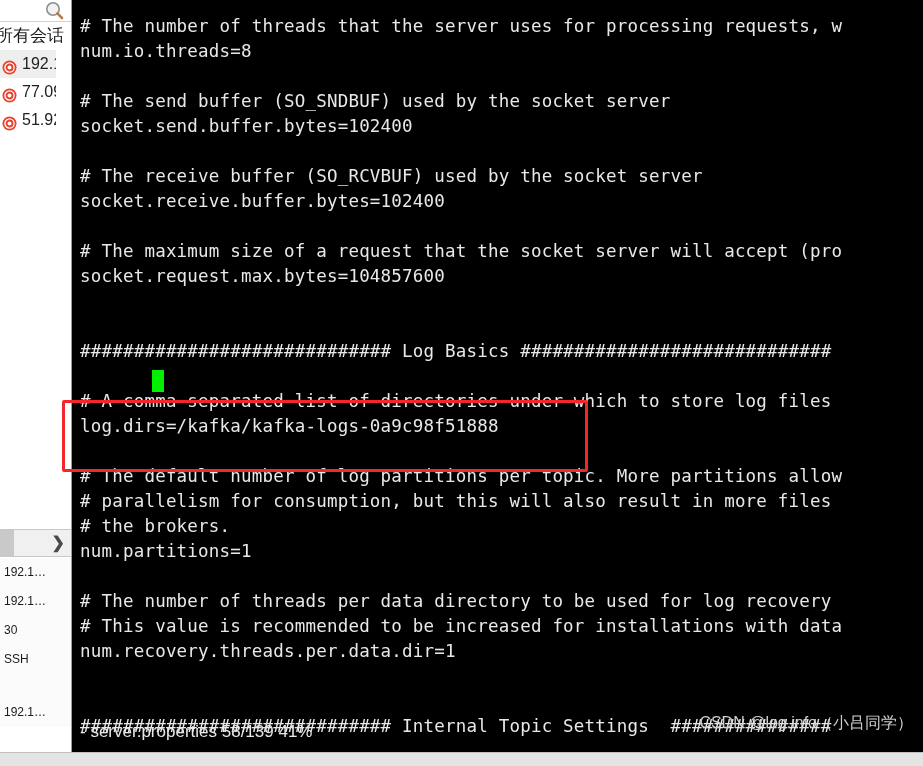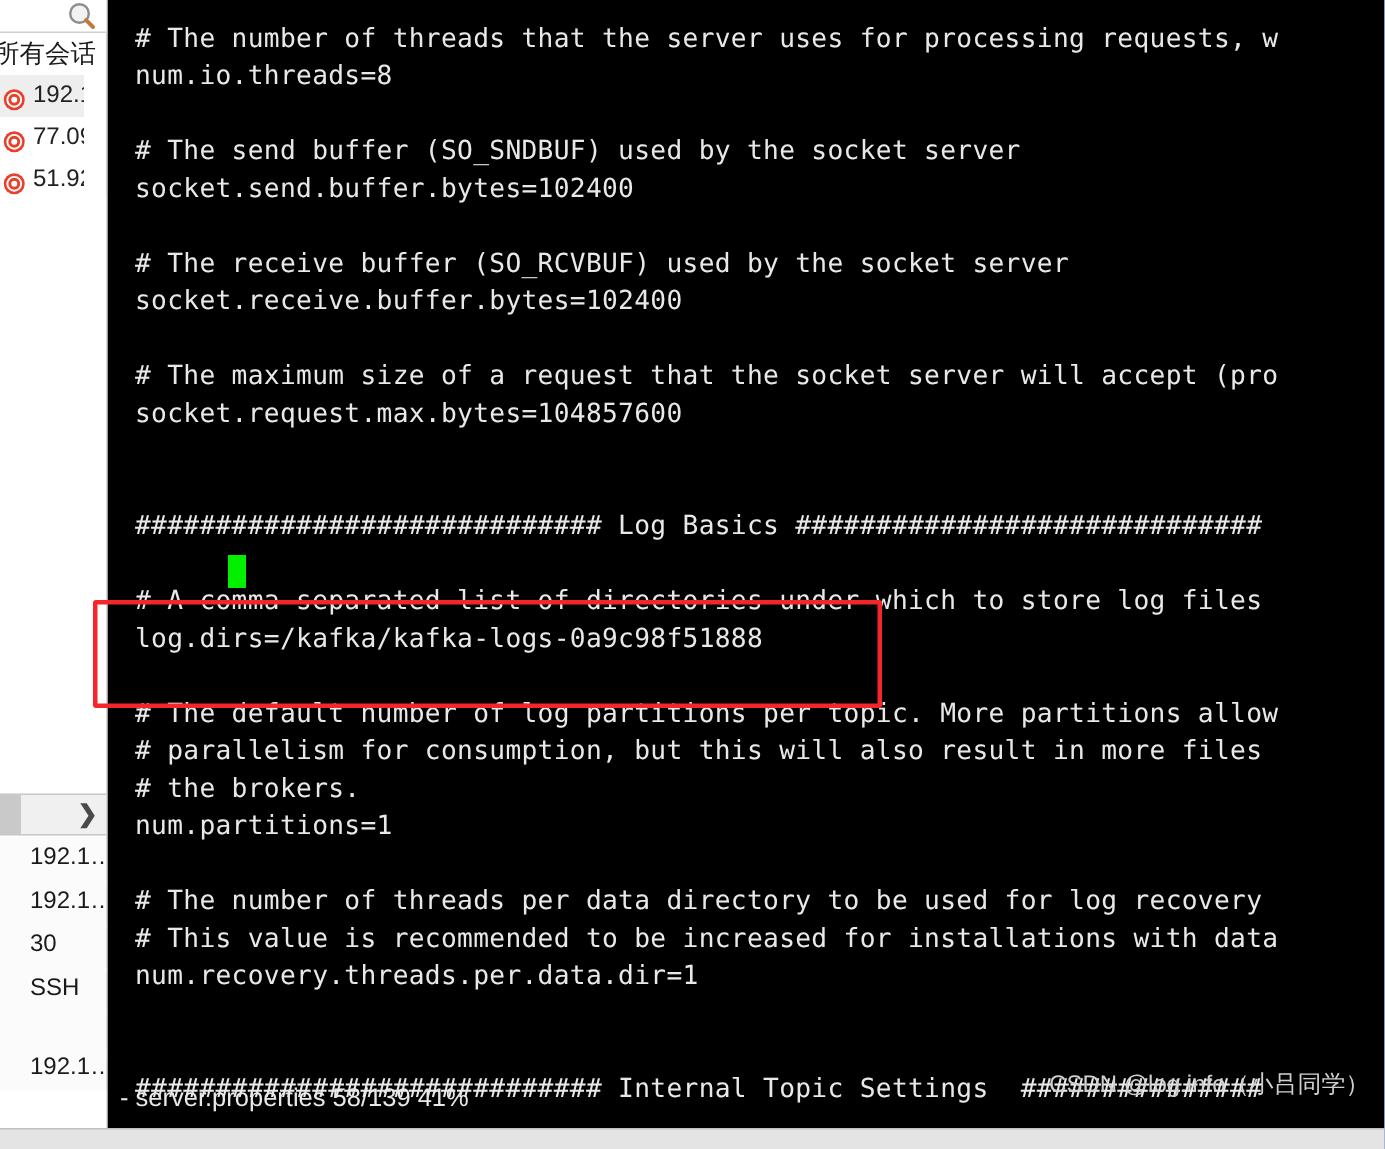--- a/index.html
+++ b/index.html
@@ -107,23 +107,23 @@
     font-weight: bold;
   }
 
   
   .sb-prop {
     position: absolute;
     left: 0;
     width: 71px;
     height: 32px;
     line-height: 28px;
-    font-size: 16px;
+    font-size: 12px;
     color: #1a1a1a;
-    padding-left: 20px;
+    padding-left: 4px;
     box-sizing: border-box;
     border-bottom: 1px solid #cccccc;
     background: #fbfbfb;
     white-space: nowrap;
     overflow: hidden;
   }
 
   
   .sb-bottomfill {
     position: absolute;
@@ -145,21 +145,20 @@
   #term-lines {
     position: absolute;
     left: 8px;
     top: 14px;
     font-family: "DejaVu Sans Mono", "Liberation Mono", monospace;
     font-size: 17.5px;
     line-height: 25px;
     color: #e8e8e8;
     white-space: pre;
     letter-spacing: 0.2px;
-    margin-left: 10px;
   }
   #term-lines .ln { height: 25px; white-space: pre; }
 
   
   #cursor {
     position: absolute;
     left: 80px;
     top: 370px;
     width: 12px;
     height: 22px;

